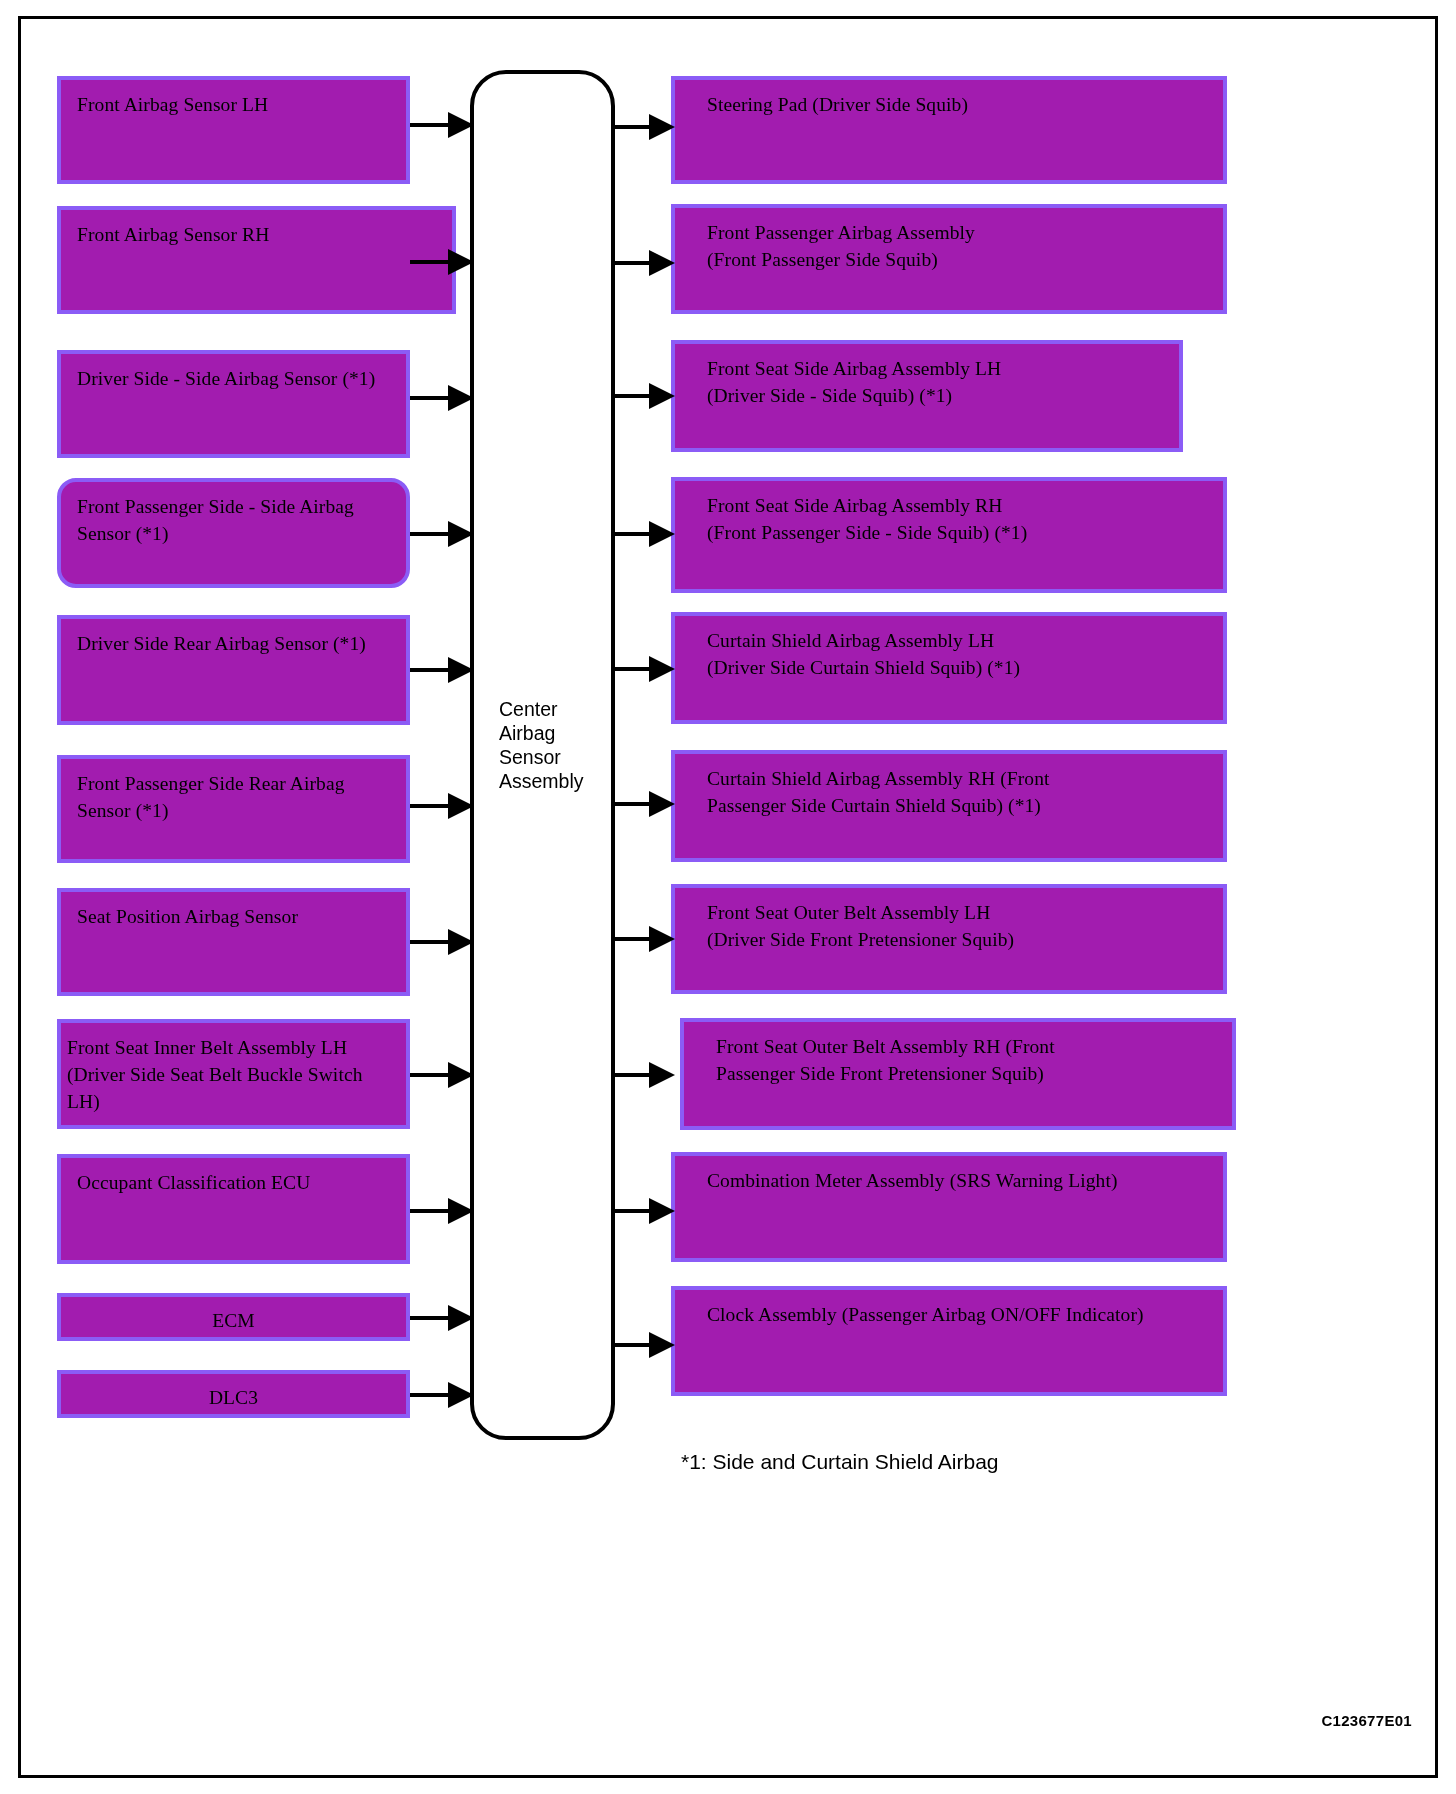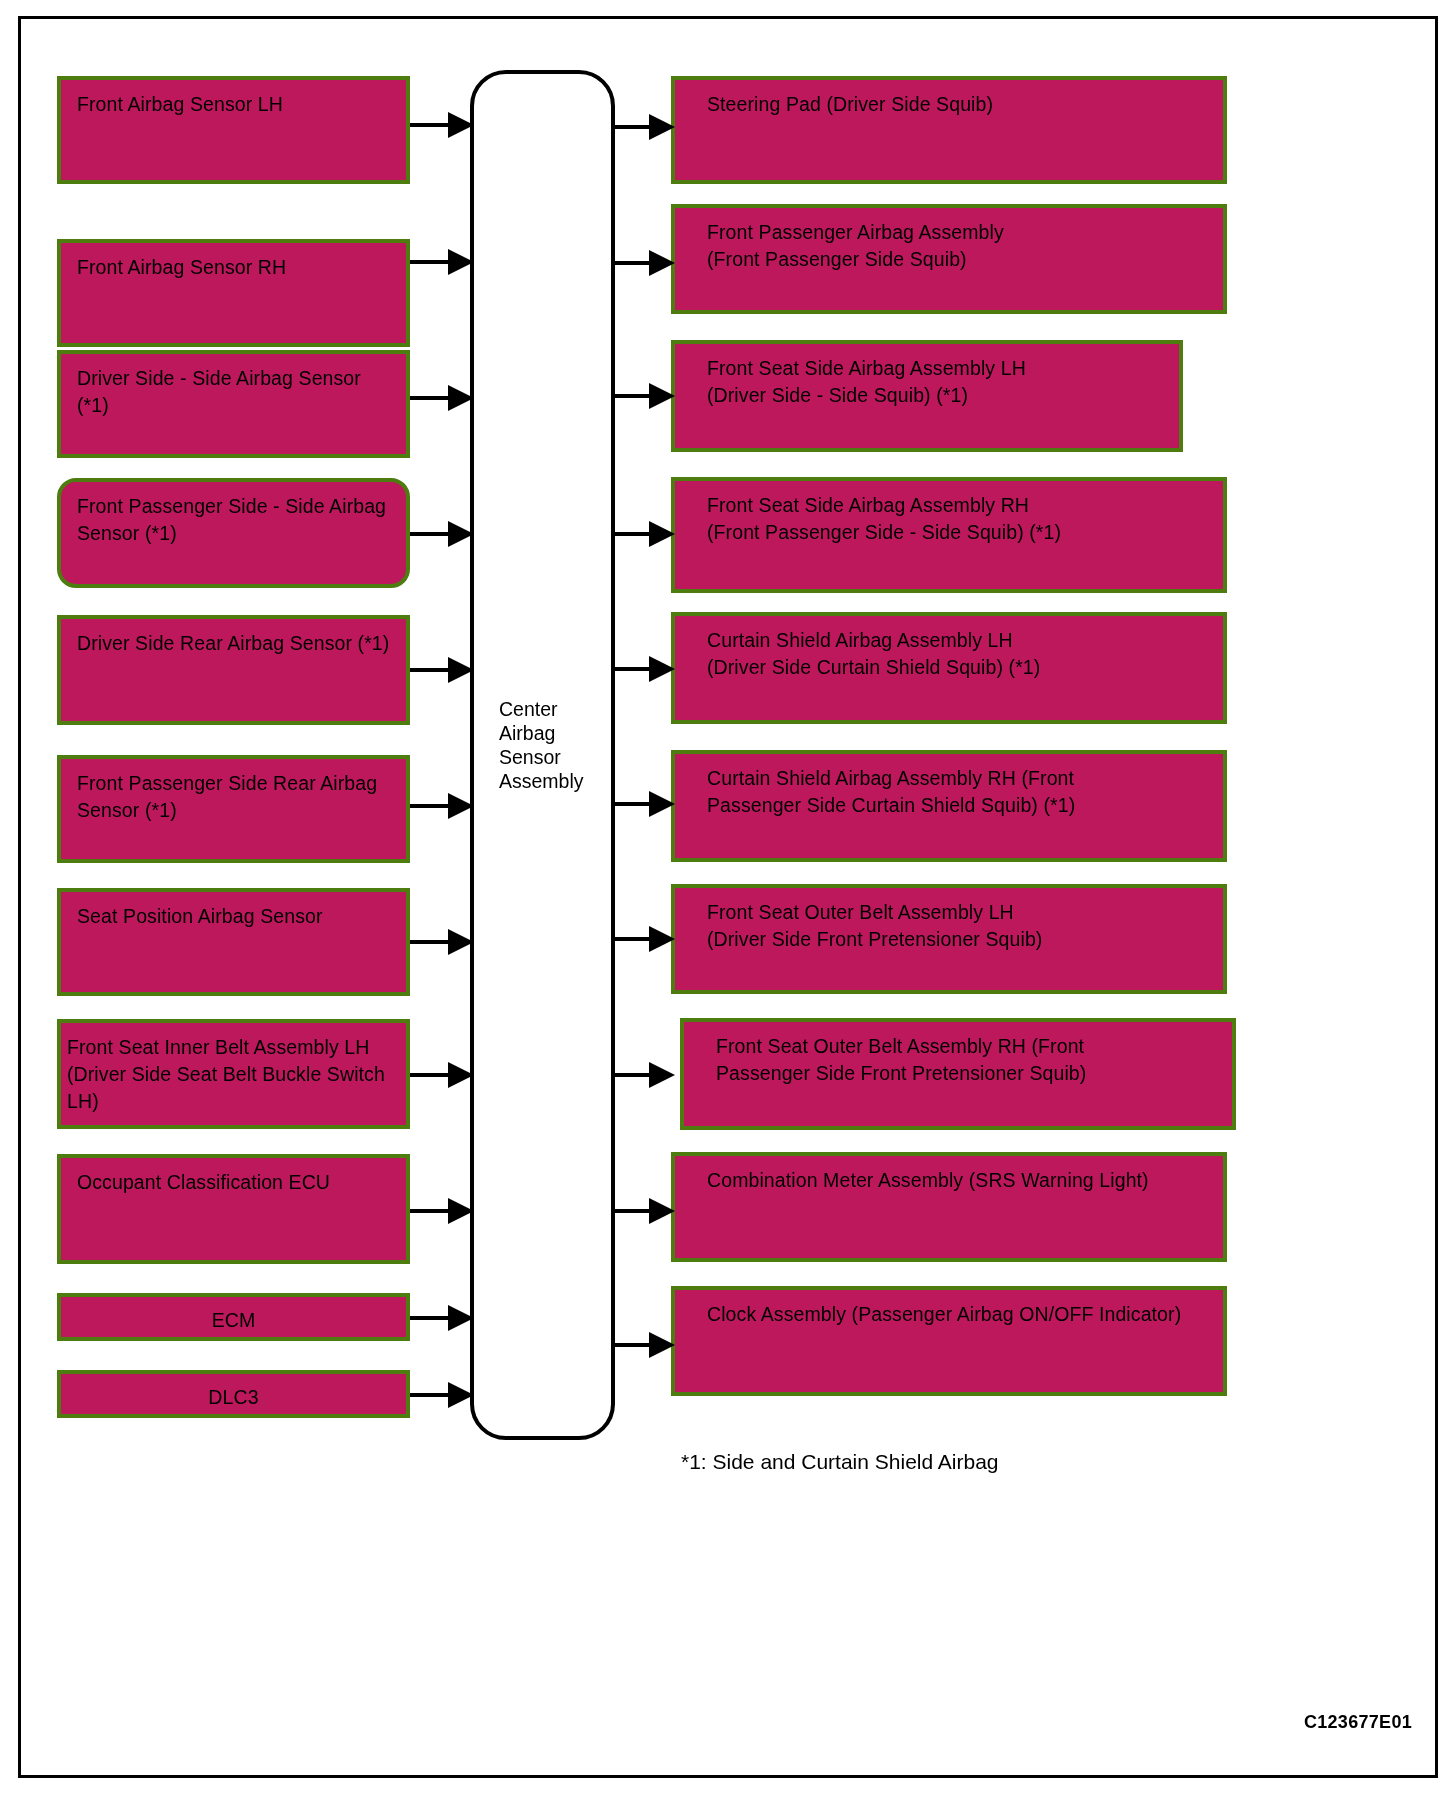--- a/index.html
+++ b/index.html
@@ -28,22 +28,23 @@
     width: 1420px;
     height: 1762px;
     border: 3px solid #000000;
     box-sizing: border-box;
   }
 
   
   .node-box {
     position: absolute;
     box-sizing: border-box;
-    border: 4px solid #4d7c0f;
-    background: #be185d;
+    border: 4px solid #8b5cf6;
+    background: #a21caf;
+    font-family: Liberation Serif, serif;
   }
   .node-label {
     position: absolute;
     left: 16px;
     top: 11px;
     right: 8px;
     font-size: 19.5px;
     line-height: 27px;
     letter-spacing: 0.1px;
     white-space: pre-line;
@@ -108,37 +109,37 @@
     left: 681px;
     top: 1448px;
     font-size: 21px;
     line-height: 28px;
     white-space: nowrap;
   }
   #image-code {
     position: absolute;
     right: 44px;
     top: 1712px;
-    font-size: 18px;
+    font-size: 15px;
     font-weight: bold;
     letter-spacing: 0.3px;
   }
 </style>
 </head>
 <body>
 
 <div id="page">
 
   <div id="page-frame"></div>
 
   <div id="input-column">
       <div class="node-box" style="left: 57px; top: 76px; width: 353px; height: 108px;">
         <div class="node-label">Front Airbag Sensor LH</div>
       </div>
-      <div class="node-box" style="left: 57px; top: 206px; width: 353px; height: 108px; margin-top: 33px;">
+      <div class="node-box" style="left: 57px; top: 206px; width: 399px; height: 108px;">
         <div class="node-label">Front Airbag Sensor RH</div>
       </div>
       <div class="node-box" style="left: 57px; top: 343px; width: 353px; height: 108px; margin-top: 7px;">
         <div class="node-label">Driver Side - Side Airbag Sensor (*1)</div>
       </div>
       <div class="node-box" style="left: 57px; top: 478px; width: 353px; height: 110px; border-radius: 19px;">
         <div class="node-label">Front Passenger Side - Side Airbag
 Sensor (*1)</div>
       </div>
       <div class="node-box" style="left: 57px; top: 615px; width: 353px; height: 110px;">

